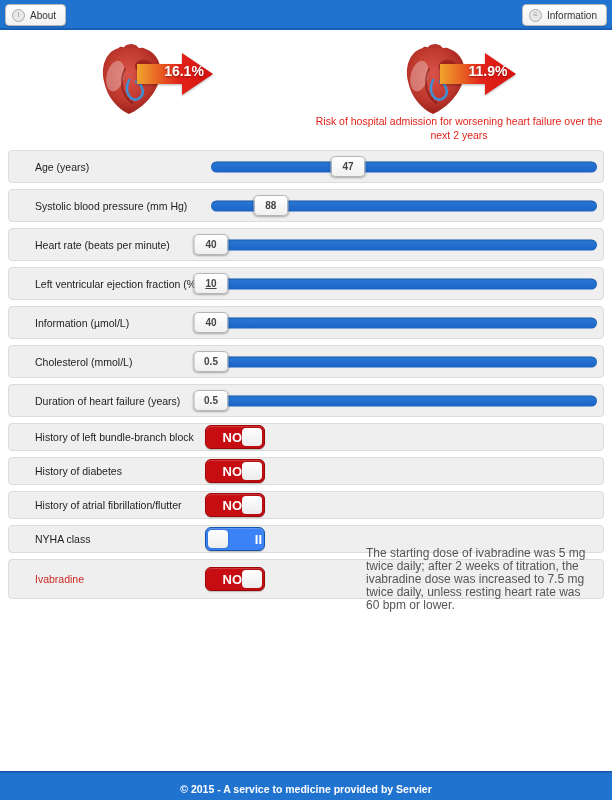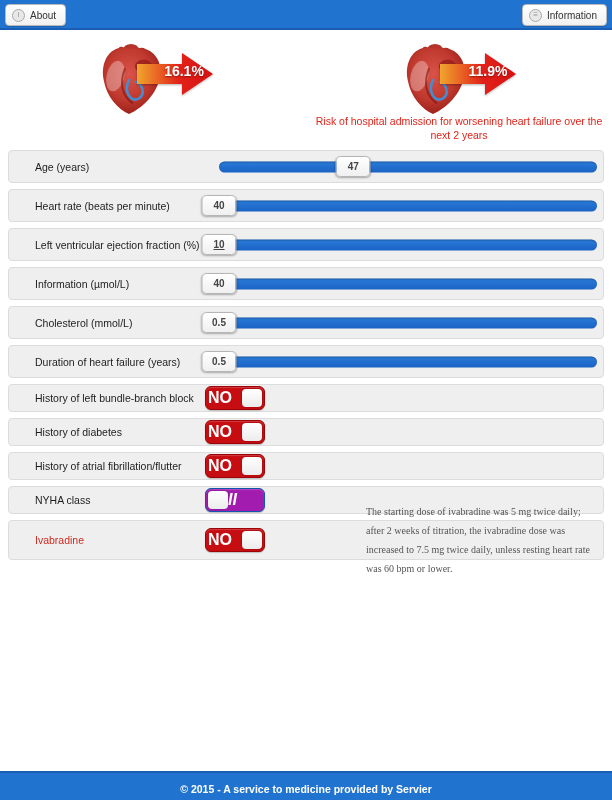--- a/index.html
+++ b/index.html
@@ -87,59 +87,58 @@
   .row-label.red { color:#cc2a21; }
 
   
   .slider-track {
     position:absolute; left:202px; right:6px; top:50%;
     transform:translateY(-50%); height:11px;
     background:linear-gradient(#2a7ad8,#1a63c4);
     border-radius:6px;
     box-shadow:inset 0 1px 1px rgba(0,0,0,.25);
     cursor:pointer;
-    margin-left:8px;
   }
   .slider-handle {
     position:absolute; top:50%; transform:translate(-50%,-50%);
     width:35px; height:21px;
     background:linear-gradient(#ffffff,#f0f0f0);
     border:1px solid #b5b5b5; border-radius:5px;
     box-shadow:0 1px 2px rgba(0,0,0,.3);
     display:flex; align-items:center; justify-content:center;
     font-size:10px; font-weight:bold; color:#444;
     cursor:grab;
   }
 
   
   .toggle {
     position:absolute; left:196px; top:50%; transform:translateY(-50%);
     width:60px; height:24px; border-radius:6px; cursor:pointer;
     box-shadow:inset 0 1px 1px rgba(255,255,255,.2), 0 1px 1px rgba(0,0,0,.2);
   }
   .toggle.red  { background:#c60d12; border:1px solid #9c0408; }
-  .toggle.blue { background:#a21caf; border:1px solid #1255ab;font-style:italic; }
+  .toggle.blue { background:#3b82f6; border:1px solid #1255ab; }
   .toggle-text {
     position:absolute; top:50%; transform:translateY(-50%);
-    color:#fff; font-weight:bold; font-size:16px; text-align:left;
+    color:#fff; font-weight:bold; font-size:13px; text-align:right;
   }
   .toggle.knob-right .toggle-text { left:2px; width:34px; }
   .toggle.knob-left  .toggle-text { right:2px; width:34px; }
   .toggle-knob {
     position:absolute; top:2px; bottom:2px; width:20px;
     background:linear-gradient(#ffffff,#ececec);
     border-radius:4px; box-shadow:0 0 2px rgba(0,0,0,.35);
   }
   .toggle.knob-right .toggle-knob { right:2px; }
   .toggle.knob-left  .toggle-knob { left:2px; }
 
   .side-note {
     position:absolute; left:357px; right:8px; top:50%;
     transform:translateY(-50%);
-    font-size:10px; line-height:19px; color:#555;font-family:Liberation Serif, serif;
+    font-size:12px; line-height:13px; color:#555;
   }
 </style>
 </head>
 <body>
 
 <svg width="0" height="0" style="position:absolute">
   <defs>
     <radialGradient id="heartGrad" cx="45%" cy="40%" r="70%">
       <stop offset="0%" stop-color="#d9534a"></stop>
       <stop offset="55%" stop-color="#c0392e"></stop>
@@ -196,20 +195,26 @@
 
 <div class="rows">
 
   <div class="row">
     <span class="row-label">Age (years)</span>
     <div class="slider-track">
       <div class="slider-handle" style="left: 35.5%;">47</div>
     </div>
   </div>
 
+  <div class="row">
+    <span class="row-label">Systolic blood pressure (mm Hg)</span>
+    <div class="slider-track">
+      <div class="slider-handle" style="left: 15.5%;">88</div>
+    </div>
+  </div>
 
   <div class="row">
     <span class="row-label">Heart rate (beats per minute)</span>
     <div class="slider-track">
       <div class="slider-handle" style="left: 0%;">40</div>
     </div>
   </div>
 
   <div class="row">
     <span class="row-label">Left ventricular ejection fraction (%)</span>

